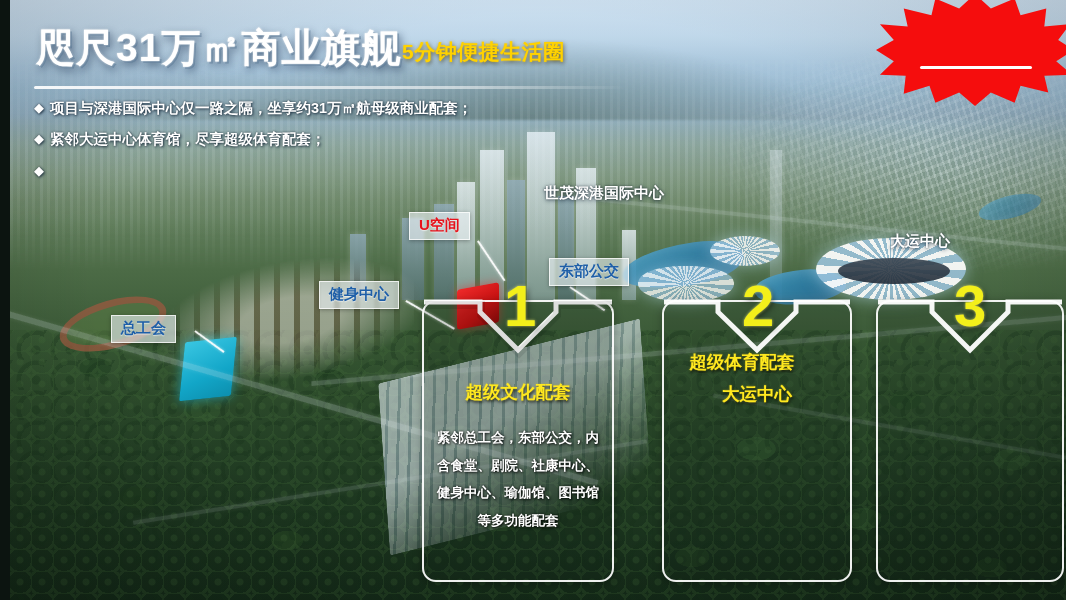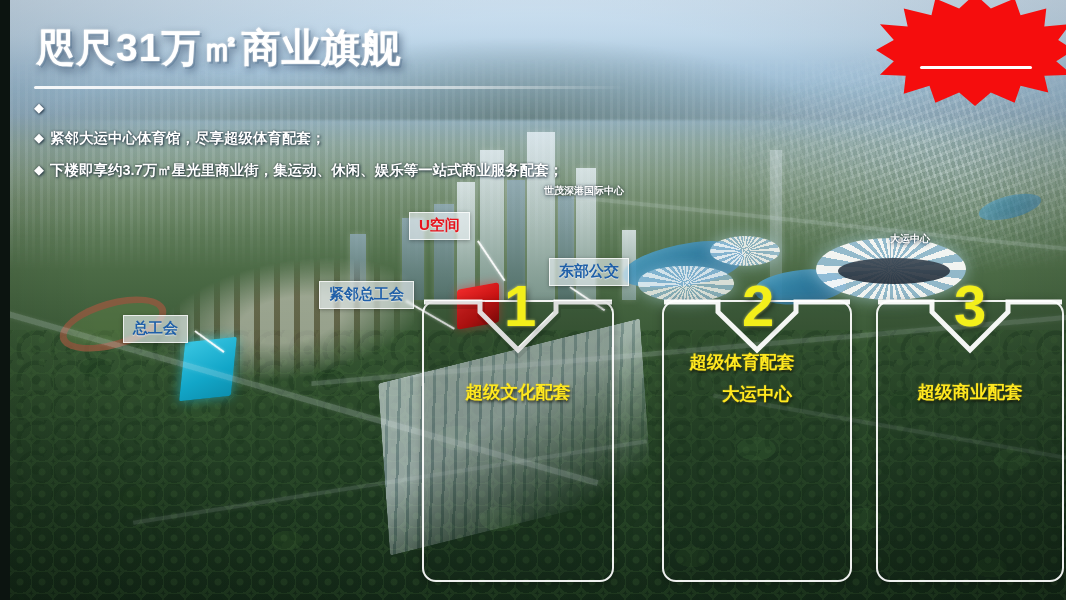--- a/index.html
+++ b/index.html
@@ -267,21 +267,21 @@
     font-size:15px; font-weight:bold;
     white-space:nowrap;
     box-shadow:0 1px 4px rgba(0,0,0,.3);
     backdrop-filter:blur(1px);
   }
   .callout.blue{ color:#1f5fa8; text-shadow:0 1px 1px rgba(255,255,255,.6); }
   .callout.red { color:#e8121b; text-shadow:0 1px 1px rgba(255,255,255,.6); }
 
   .plainlabel{
     position:absolute;
-    font-size:10px; font-weight:bold; color:#ffffff;
+    font-size:15px; font-weight:bold; color:#ffffff;
     white-space:nowrap;
     text-shadow:0 1px 4px rgba(20,40,60,.8), 0 0 2px rgba(0,0,0,.5);
   }
 
   .leader{
     position:absolute; height:1.6px;
     background:rgba(255,255,255,.92);
     transform-origin:0 50%;
     box-shadow:0 0 3px rgba(255,255,255,.55);
   }
@@ -382,74 +382,75 @@
   <div class="road r5"></div>
 
   <div class="vignette"></div>
 
   <div class="header">
 
     <div class="title">
       <span>咫尺31万</span><span>㎡</span><span>商业旗舰</span>
     </div>
 
+    <div class="subtitle">5分钟便捷生活圈</div>
 
     <div class="divider"></div>
 
     <div class="bullets">
       <div class="bullet">
         <span class="dia">◆</span>
+        <span>项目与深港国际中心仅一路之隔，坐享约31万㎡航母级商业配套；</span>
       </div>
       <div class="bullet">
         <span class="dia">◆</span>
         <span>紧邻大运中心体育馆，尽享超级体育配套；</span>
       </div>
       <div class="bullet">
         <span class="dia">◆</span>
-        <span>下楼即享约3.7万㎡星光里商业街，集运动、休闲、娱乐等一站式商业服务配套；</span>
       </div>
     </div>
   </div>
 
   <div class="badge"></div>
   <div class="badge-underline"></div>
 
   <div class="leader" style="left:468px; top:240px; width:48px; transform:rotate(56deg);"></div>
   <div class="leader" style="left:396px; top:300px; width:56px; transform:rotate(30deg);"></div>
   <div class="leader" style="left:185px; top:330px; width:36px; transform:rotate(36deg);"></div>
   <div class="leader" style="left:560px; top:286px; width:42px; transform:rotate(34deg);"></div>
 
   <div class="callout red" style="left:399px; top:212px;">U空间</div>
 
-  <div class="callout blue" style="left:309px; top:281px;">紧邻总工会</div>
-
-  <div class="callout blue" style="left:113px; top:315px;">总工会</div>
+  <div class="callout blue" style="left:309px; top:281px;">健身中心</div>
+
+  <div class="callout blue" style="left:101px; top:315px;">总工会</div>
 
   <div class="callout blue" style="left:539px; top:258px;">东部公交</div>
 
   <div class="plainlabel" style="left:534px; top:184px;">世茂深港国际中心</div>
 
   <div class="plainlabel" style="left:880px; top:232px;">大运中心</div>
 
   <div class="card c1"></div>
   <svg class="chev-svg" width="192" height="70" style="left:412px; top:296px;" viewBox="0 0 192 70">
     <path d="M 2 6 L 58 6 L 58 16 L 96 54 L 134 16 L 134 6 L 190 6" fill="none" stroke="#ffffff" stroke-width="5" stroke-linejoin="miter" stroke-linecap="butt" opacity="0.95"></path>
     <path d="M 2 6 L 58 6 L 58 16 L 96 54 L 134 16 L 134 6 L 190 6" fill="none" stroke="rgba(0,0,0,0.28)" stroke-width="8" stroke-linejoin="miter" transform="translate(1,3)" opacity="0.35"></path>
   </svg>
   <div class="num" style="left:494px; top:277px;">1</div>
   <div class="card-title" style="left:412px; width:192px; top:380px;">超级文化配套</div>
+  <div class="card-body" style="left:424px; width:168px; top:424px;">紧邻总工会，东部公交，内含食堂、剧院、社康中心、健身中心、瑜伽馆、图书馆等多功能配套</div>
 
   <div class="card c2"></div>
   <svg class="chev-svg" width="190" height="70" style="left:652px; top:296px;" viewBox="0 0 190 70">
     <path d="M 2 6 L 56 6 L 56 16 L 95 54 L 134 16 L 134 6 L 188 6" fill="none" stroke="#ffffff" stroke-width="5" stroke-linejoin="miter" stroke-linecap="butt" opacity="0.95"></path>
   </svg>
   <div class="num" style="left:732px; top:277px;">2</div>
   <div class="card-title" style="left:652px; width:160px; top:350px;">超级体育配套</div>
   <div class="card-title2" style="left:652px; width:190px; top:382px;">大运中心</div>
 
   <div class="card c3"></div>
   <svg class="chev-svg" width="188" height="70" style="left:866px; top:296px;" viewBox="0 0 188 70">
     <path d="M 2 6 L 56 6 L 56 16 L 94 54 L 132 16 L 132 6 L 186 6" fill="none" stroke="#ffffff" stroke-width="5" stroke-linejoin="miter" stroke-linecap="butt" opacity="0.95"></path>
   </svg>
   <div class="num" style="left:944px; top:277px;">3</div>
-  <div class="card-title" style="left:866px; width:188px; top:380px;">超级商业配套</div>
 
 </div>
 
 </body></html>

